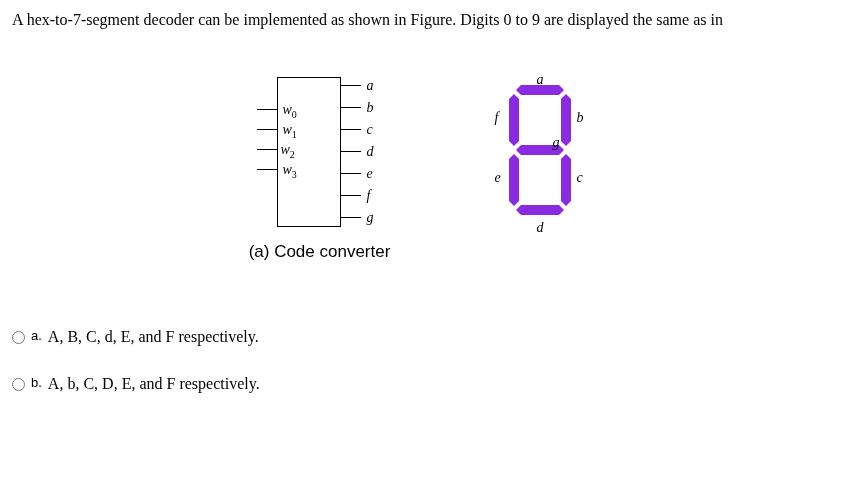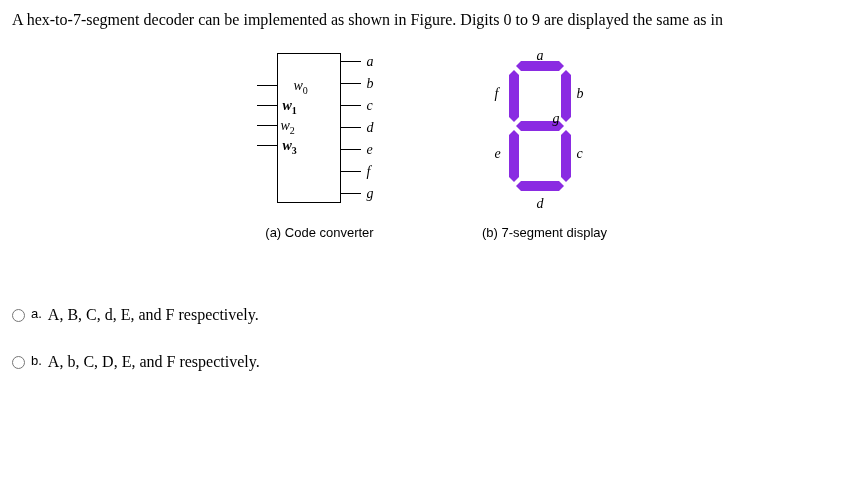--- a/index.html
+++ b/index.html
@@ -6,30 +6,30 @@
     body {
       font-family: "Times New Roman", Times, serif;
       font-size: 16px;
       color: #000;
       background: #fff;
       width: 849px;
       height: 501px;
       padding: 8px 12px;
       line-height: 1.55;
     }
-    .question-text { font-size: 16px; margin-bottom: 20px; }
+    .question-text { font-size: 16px; margin-bottom: 44px; }
     .figure-row {
       display: flex;
       justify-content: center;
       align-items: flex-start;
       gap: 70px;
       margin-bottom: 60px;
     }
     .figure-col { display: flex; flex-direction: column; align-items: center; }
-    .figure-caption { margin-top: 20px; font-size: 13px; font-family: Arial, sans-serif; }
+    .figure-caption { margin-top: 12px; font-size: 17px; font-family: Arial, sans-serif; }
     .code-converter {
       position: relative;
       width: 170px;
       height: 150px;
     }
     .cc-box {
       position: absolute;
       left: 42px;
       top: 0;
       width: 64px;
@@ -65,24 +65,24 @@
 
 <div class="figure-row">
   <div class="figure-col">
     <div class="code-converter">
       <div class="cc-box"></div>
 
       <div class="cc-in-line" style="left:22px; top:32px; width:20px;"></div>
       <div class="cc-in-line" style="left:22px; top:52px; width:20px;"></div>
       <div class="cc-in-line" style="left:22px; top:72px; width:20px;"></div>
       <div class="cc-in-line" style="left:22px; top:92px; width:20px;"></div>
-      <div class="cc-in-label" style="left:48px; top:22px;margin-left:11px;"><span>w</span><span class="sub">0</span></div>
-      <div class="cc-in-label" style="left:48px; top:42px;font-weight:bold;"><span>w</span><span class="sub">1</span></div>
+      <div class="cc-in-label" style="left:48px; top:22px;"><span>w</span><span class="sub">0</span></div>
+      <div class="cc-in-label" style="left:48px; top:42px;"><span>w</span><span class="sub">1</span></div>
       <div class="cc-in-label" style="left:46px; top:62px;"><span>w</span><span class="sub">2</span></div>
-      <div class="cc-in-label" style="left:48px; top:82px;font-weight:bold;"><span>w</span><span class="sub">3</span></div>
+      <div class="cc-in-label" style="left:48px; top:82px;"><span>w</span><span class="sub">3</span></div>
 
       <div class="cc-out-line" style="left:106px; top:8px;  width:20px;"></div>
       <div class="cc-out-line" style="left:106px; top:30px; width:20px;"></div>
       <div class="cc-out-line" style="left:106px; top:52px; width:20px;"></div>
       <div class="cc-out-line" style="left:106px; top:74px; width:20px;"></div>
       <div class="cc-out-line" style="left:106px; top:96px; width:20px;"></div>
       <div class="cc-out-line" style="left:106px; top:118px;width:20px;"></div>
       <div class="cc-out-line" style="left:106px; top:140px;width:20px;"></div>
       <div class="cc-out-label" style="left:132px; top:-2px;">a</div>
       <div class="cc-out-label" style="left:132px; top:20px;">b</div>
@@ -113,21 +113,20 @@
       <div class="seg seg-h" style="left:46px; top:128px;"></div>
 
       <div class="seg-label" style="left:62px; top:-8px;">a</div>
       <div class="seg-label" style="left:102px; top:30px;">b</div>
       <div class="seg-label" style="left:102px; top:90px;">c</div>
       <div class="seg-label" style="left:62px; top:140px;">d</div>
       <div class="seg-label" style="left:20px; top:90px;">e</div>
       <div class="seg-label" style="left:20px; top:30px;">f</div>
       <div class="seg-label" style="left:78px; top:55px;">g</div>
     </div>
-    <div class="figure-caption">(b) 7-segment display</div>
   </div>
 </div>
 
 <div class="options">
   <div class="option-row">
     <input type="radio" name="ans" style="">
     <span class="opt-letter">a.</span>
     <span>A, B, C, d, E, and F respectively.</span>
   </div>
   <div class="option-row">

